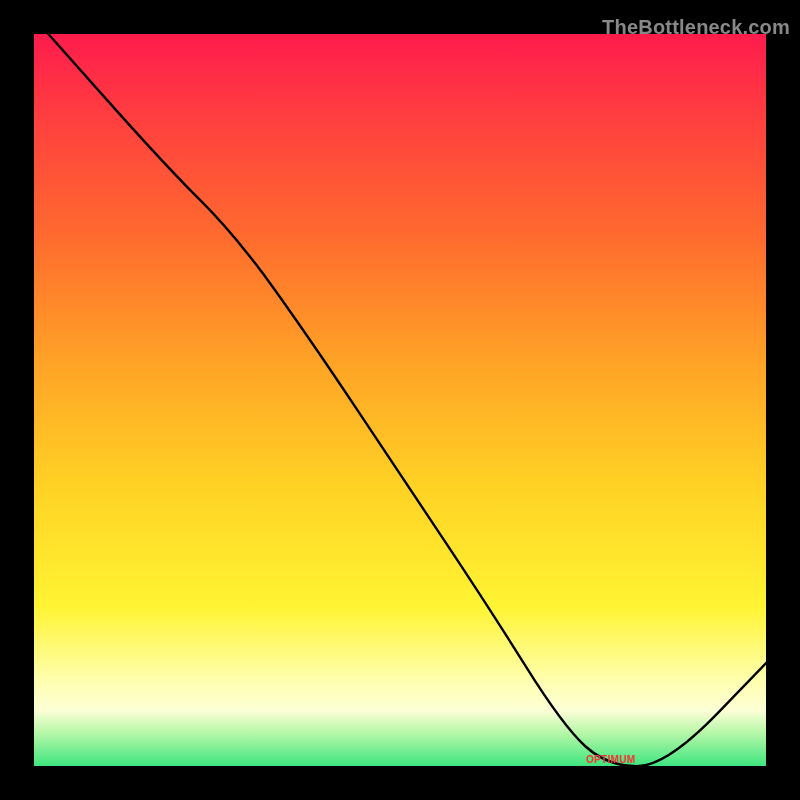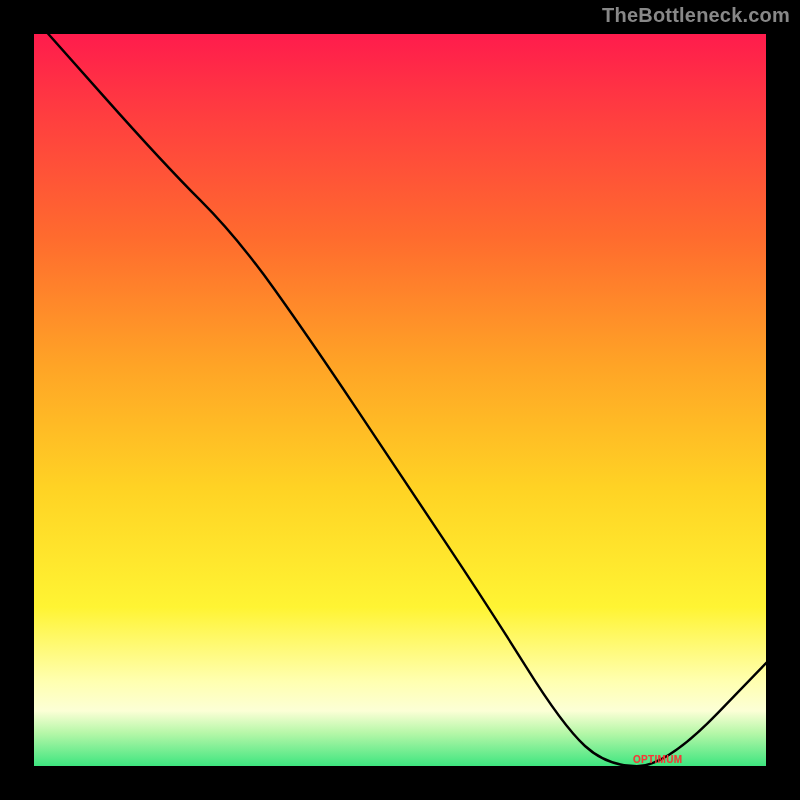--- a/index.html
+++ b/index.html
@@ -6,21 +6,21 @@
     margin: 0;
     padding: 0;
     width: 800px;
     height: 800px;
     background: #000;
     overflow: hidden;
     font-family: Arial, Helvetica, sans-serif;
   }
   .watermark {
     position: absolute;
-    top: 4px;
+    top: 16px;
     right: 10px;
     color: #888;
     font-size: 20px;
     font-weight: 600;
     letter-spacing: 0.2px;
     z-index: 5;
   }
   .frame {
     position: absolute;
     left: 30px;
@@ -86,14 +86,14 @@
 <div class="frame">
 
   <div class="plot-area"></div>
 
   <svg class="curve" viewBox="0 0 740 740" preserveAspectRatio="none">
     <path id="curve-path" fill="none" stroke="#000" stroke-width="2.4" stroke-linecap="round" stroke-linejoin="round" d="M 14.8 0.0 Q 14.8 0.0 74.0 66.6 Q 133.2 133.2 170.2 170.2 Q 207.2 207.2 244.2 259.0 Q 281.2 310.8 325.6 377.4 Q 370.0 444.0 414.4 510.6 Q 458.8 577.2 495.8 636.4 Q 532.8 695.6 555.0 716.0 Q 577.2 736.3 606.8 736.3 Q 636.4 736.3 688.2 682.6 T 740.0 629.0"></path>
   </svg>
 
   <div class="outline"></div>
 
-  <div class="min-label" id="min-label" style="left: 603px; top: 724.3px; text-align: center;">OPTIMUM</div>
+  <div class="min-label" id="min-label" style="left: 556px; top: 724.3px; text-align: center;">OPTIMUM</div>
 </div>
 
 </body></html>

